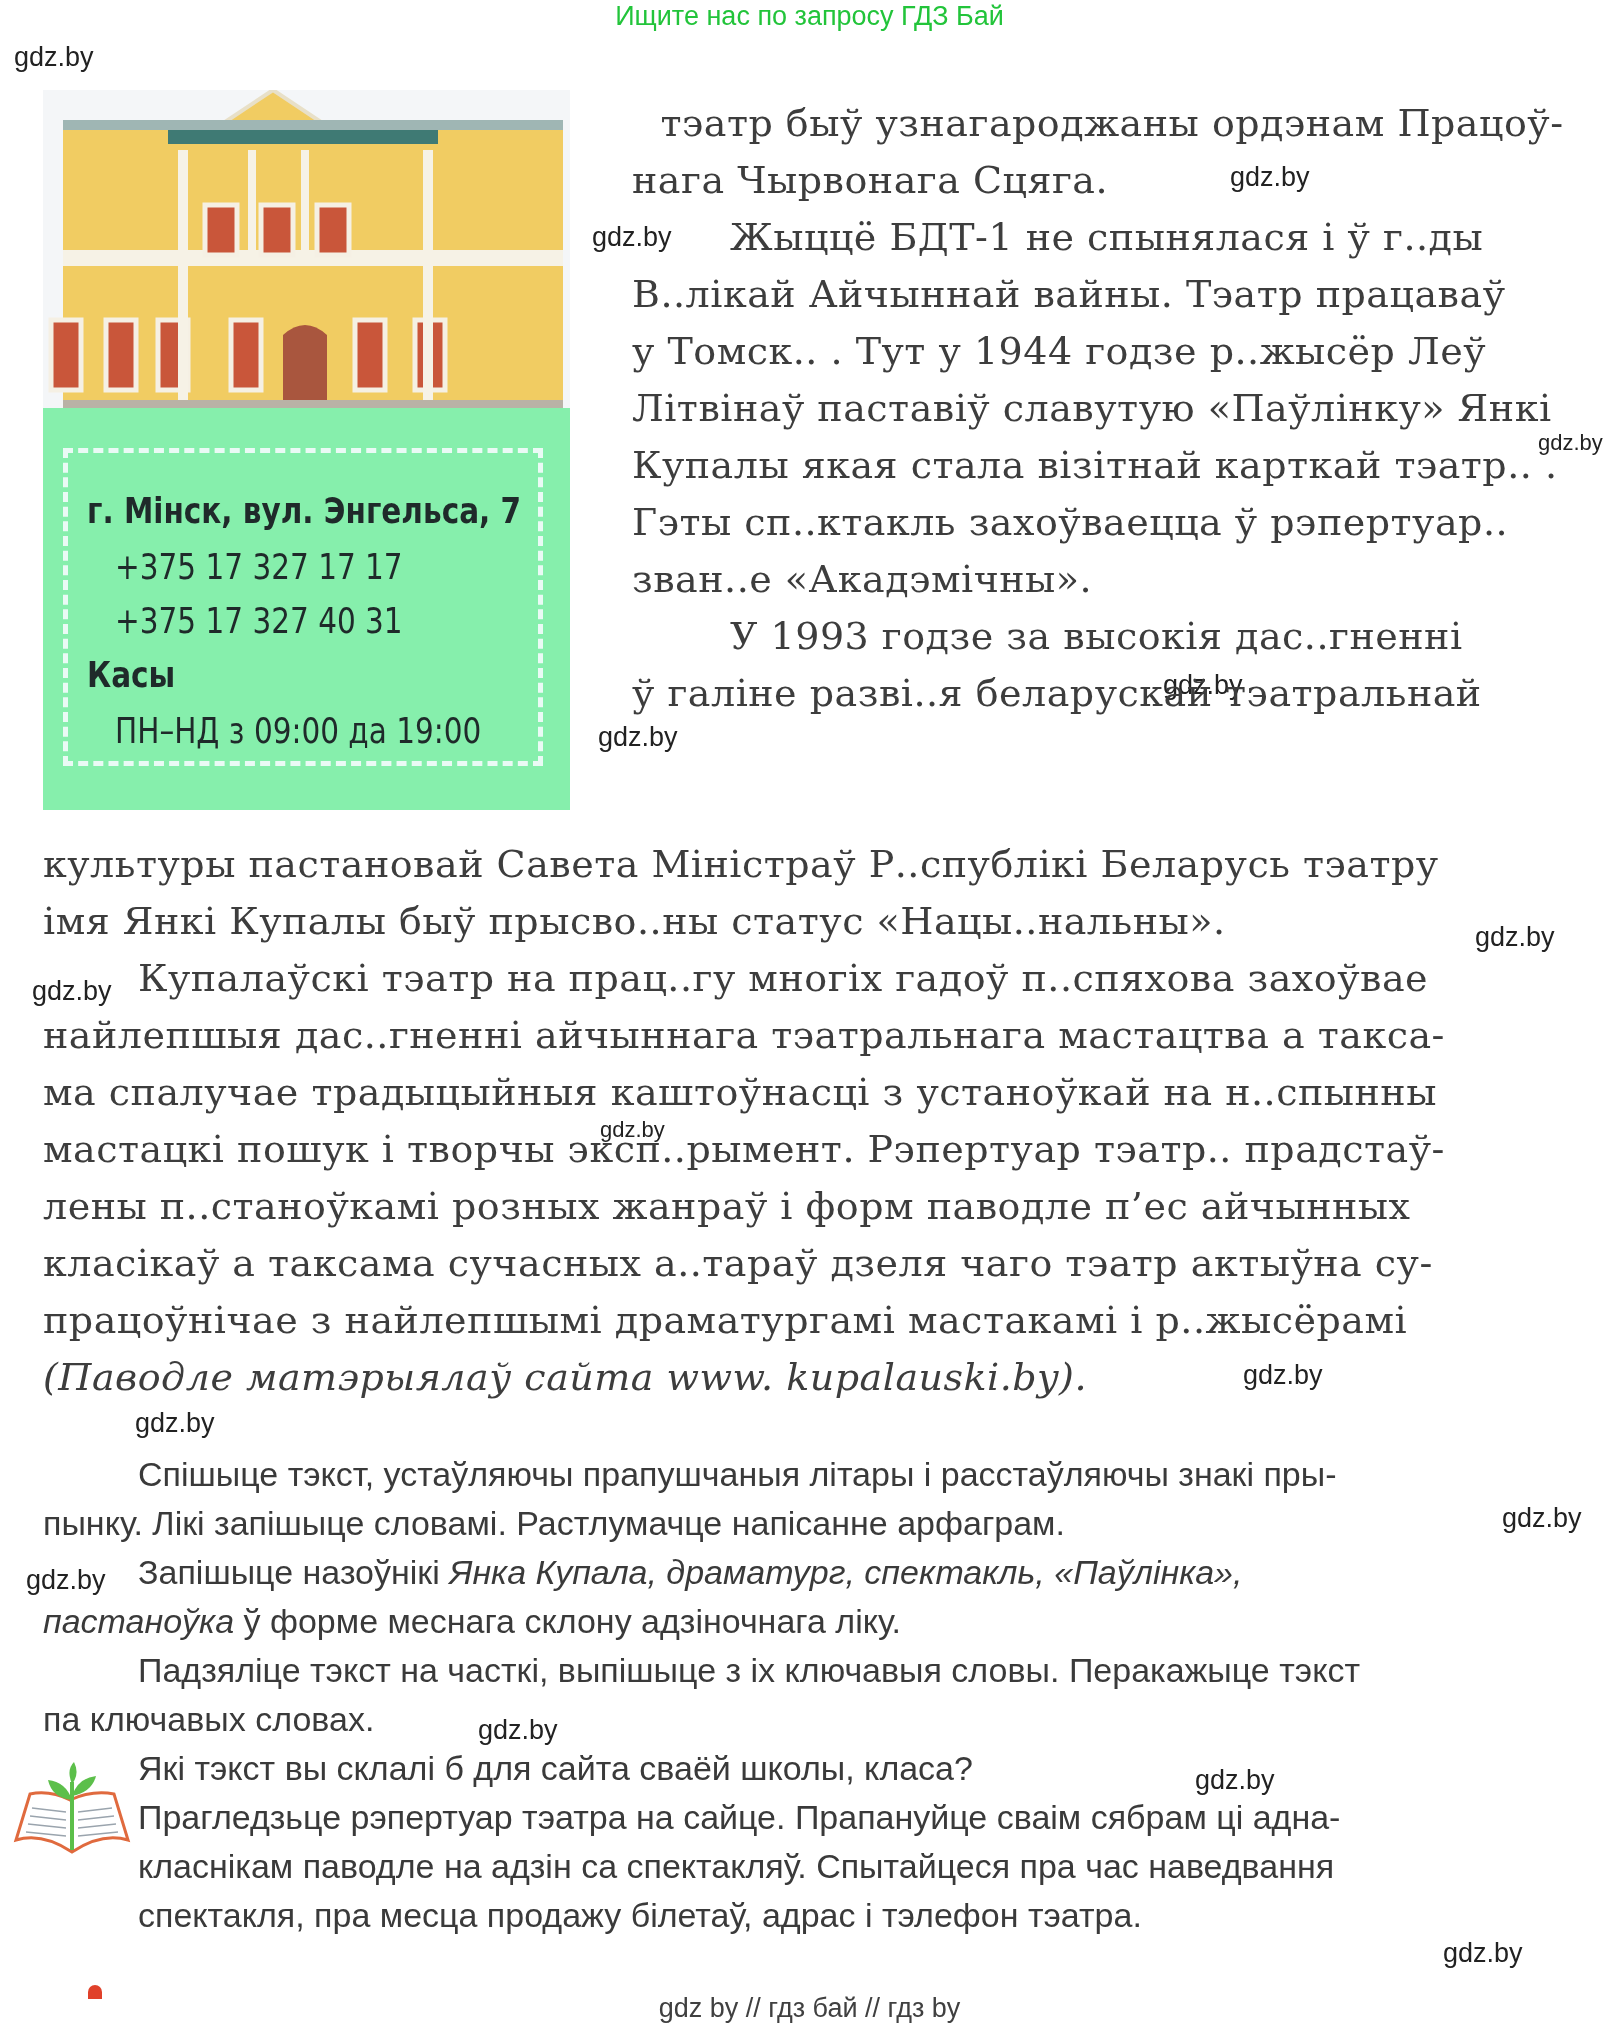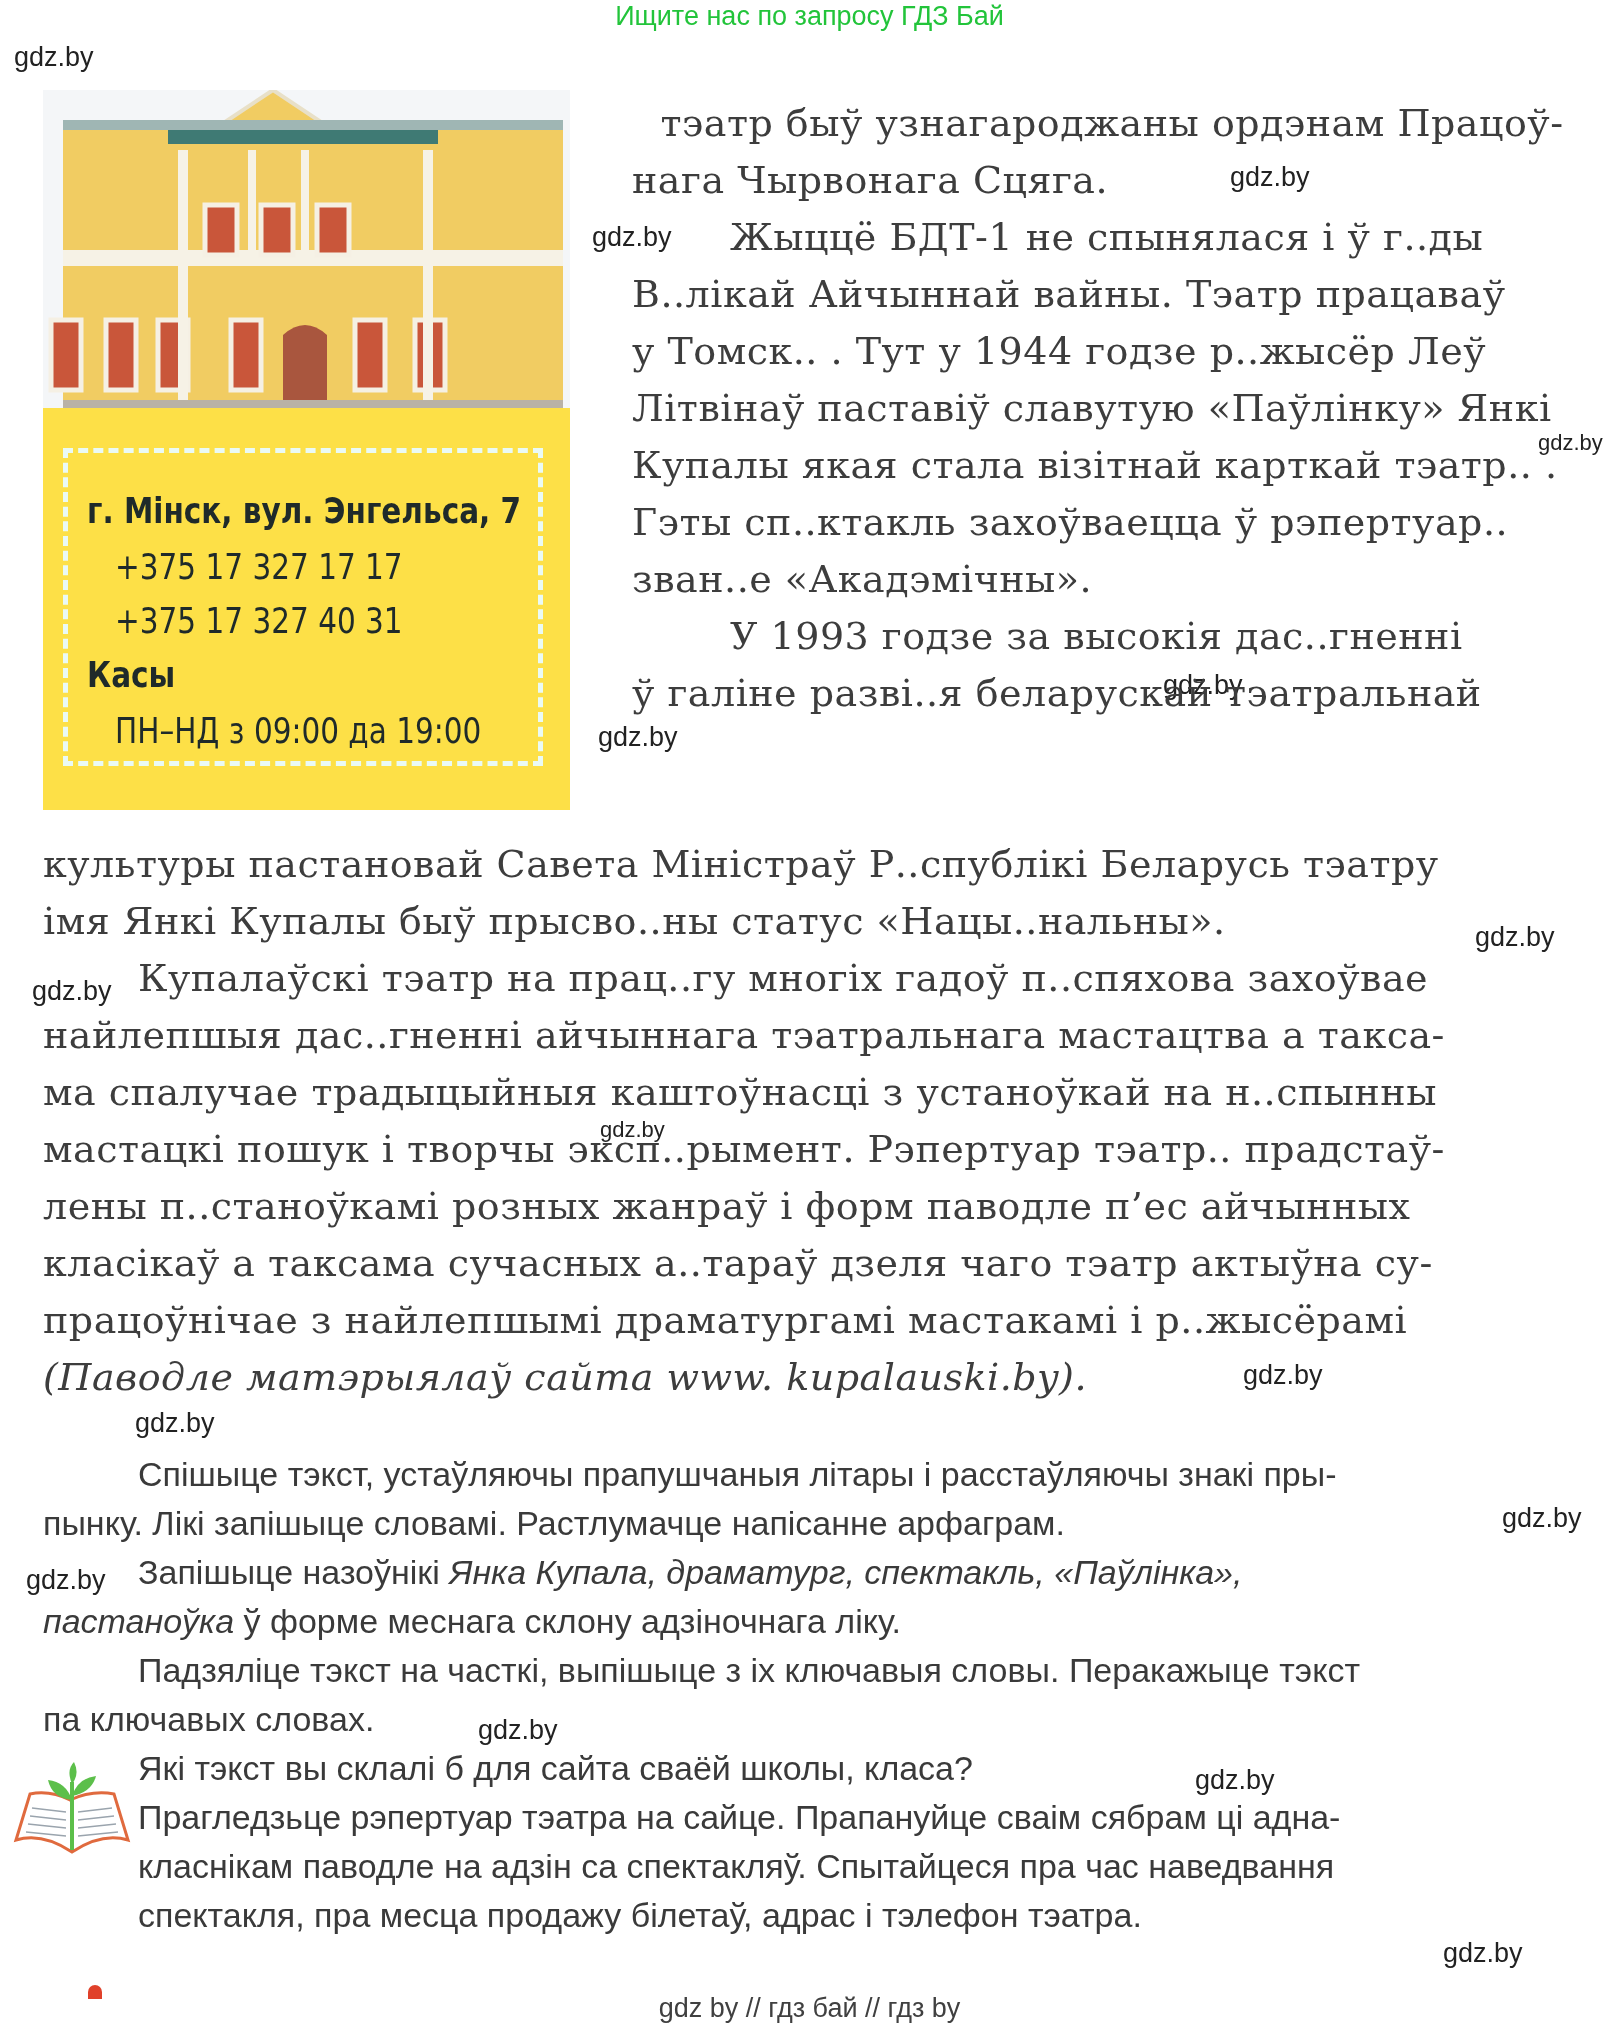--- a/index.html
+++ b/index.html
@@ -6,21 +6,21 @@
   body { width: 1619px; height: 2027px; position: relative; overflow: hidden; color: #3a3a3a; }
   .abs { position: absolute; }
   .top-banner { left: 0; width: 1619px; top: 0; text-align: center; font-family: "Liberation Sans", sans-serif; font-size: 27px; color: #22c43a; line-height: 32px; }
   .wm { font-family: "Liberation Sans", sans-serif; font-size: 27px; color: #222; line-height: 30px; white-space: nowrap; }
   .serif { font-family: "DejaVu Serif", "Liberation Serif", serif; font-size: 38px; color: #3d3d3d; line-height: 57px; letter-spacing: 0.5px; white-space: nowrap; }
   .sans { font-family: "Liberation Sans", sans-serif; font-size: 34px; color: #3a3a3a; line-height: 49px; white-space: nowrap; }
   .just { display: flex; justify-content: center; }
   
   .photo { left: 43px; top: 90px; width: 527px; height: 720px; overflow: hidden; }
   .building { position: absolute; left: 0; top: 0; width: 527px; height: 360px; }
-  .card { position: absolute; left: 0; top: 318px; width: 527px; height: 434px; background: #fde047; }
+  .card { position: absolute; left: 0; top: 318px; width: 527px; height: 434px; background: #86efac; }
   .card-border { position: absolute; left: 20px; top: 40px; width: 480px; height: 318px; border: 5px dashed #eafaf5; box-sizing: border-box; }
   .card-line { position: absolute; font-family: "DejaVu Sans", sans-serif; color: #1f2a2a; white-space: nowrap; transform: scaleX(0.82); transform-origin: left; }
   .card-addr { left: 44px; top: 82px; font-size: 36px; font-weight: bold; }
   .card-ph1 { left: 72px; top: 138px; font-size: 36px; }
   .card-ph2 { left: 72px; top: 192px; font-size: 36px; }
   .card-box { left: 44px; top: 246px; font-size: 36px; font-weight: bold; }
   .card-hrs { left: 72px; top: 302px; font-size: 36px; }
   .italic { font-style: italic; }
   .footer { left: 0; width: 1619px; top: 1993px; text-align: center; font-family: "Liberation Sans", sans-serif; font-size: 27px; color: #404040; }
   .book-icon { left: 12px; top: 1760px; width: 120px; height: 100px; }

